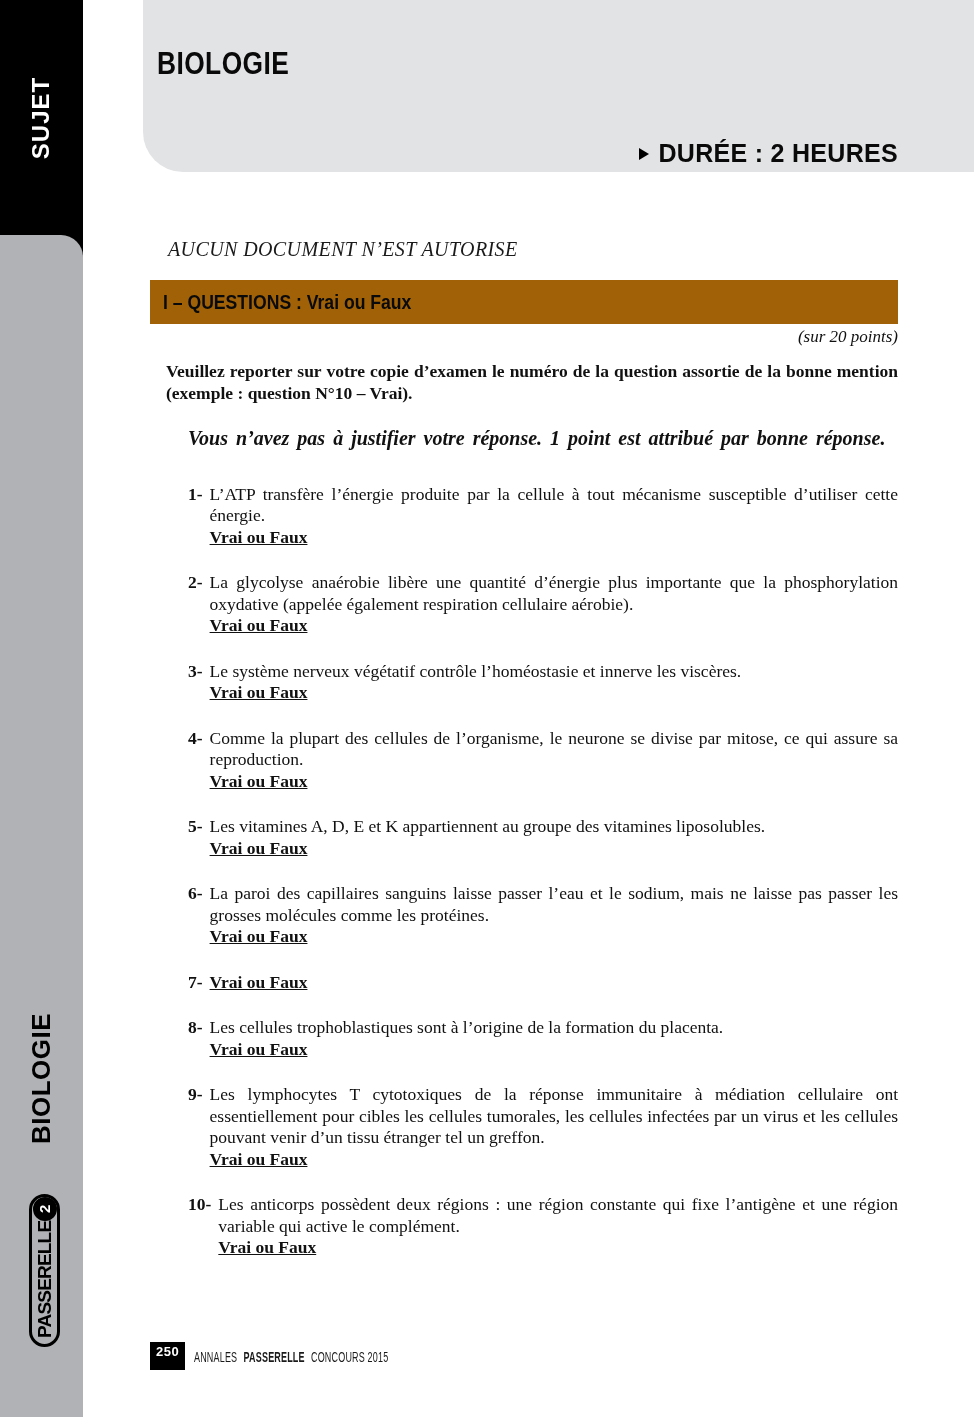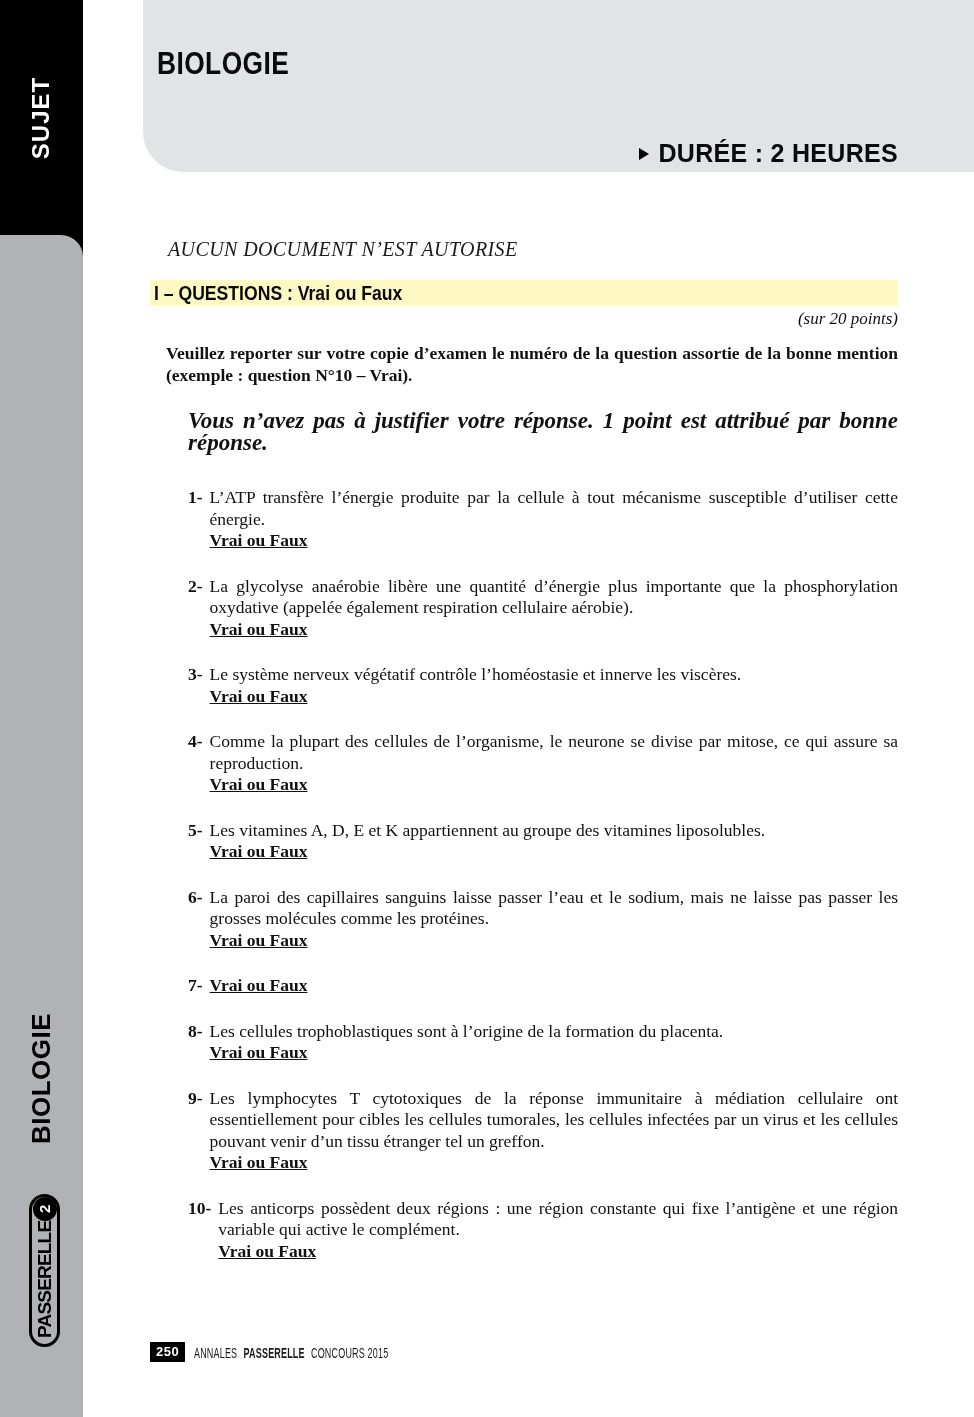--- a/index.html
+++ b/index.html
@@ -45,42 +45,42 @@
   .tri { width:0; height:0; border-left:10px solid #000;
          border-top:6.5px solid transparent; border-bottom:6.5px solid transparent; }
 
   
   .notice { position:absolute; left:168px; top:238px;
             font-family:Liberation Serif, serif; font-style:italic; font-size:20px;
             letter-spacing:0.4px; color:#1a1a1a; }
 
   
   .main { position:absolute; left:150px; top:280px; width:748px; }
-  .section-bar { height:26px; background:#fef9c3; display:flex; align-items:center;
-                 padding-left:4px; box-sizing:border-box; }
+  .section-bar { height:44px; background:#a16207; display:flex; align-items:center;
+                 padding-left:13px; box-sizing:border-box; }
   .section-title { font-family:"Liberation Sans", sans-serif; font-weight:bold; font-size:20px;
                    color:#0a0a0a; letter-spacing:0; transform:scaleX(0.88);
                    transform-origin:left center; display:inline-block; white-space:nowrap; }
   .points { margin-top:3px; text-align:right; font-style:italic; font-size:17px; color:#111; }
   .intro { margin:14px 0 0 16px; font-weight:bold; font-size:17.5px; line-height:21.5px;
            text-align:justify; }
-  .note  { margin:24px 0 0 38px; font-weight:bold; font-style:italic; font-size:23px;
+  .note  { margin:24px 0 0 38px; font-weight:bold; font-style:italic; font-size:20px;
            line-height:21.5px; text-align:justify; word-spacing:3px; }
   .questions { list-style:none; margin:34px 0 0 38px; padding:0;
                font-size:17.5px; line-height:21.5px; }
   .question { display:flex; margin-bottom:24px; }
   .qnum { font-weight:bold; white-space:nowrap; margin-right:7px; }
   .qbody { flex:1; }
   .qtext { display:block; text-align:justify; }
   .answer { display:block; font-weight:bold;text-decoration:underline; }
 
   
   .footer { position:absolute; left:150px; top:1342px; display:flex; align-items:center; gap:9px; }
   .badge { background:#000; color:#fff; font-family:"Liberation Sans", sans-serif;
-           font-weight:bold; font-size:13px; padding:2px 6px 3px; letter-spacing:0.5px; }
+           font-weight:bold; font-size:13px; padding:2px 6px 11px; letter-spacing:0.5px; }
   .ftext { font-family:"Liberation Sans", sans-serif; font-size:15px; color:#1a1a1a;
            transform:scaleX(0.6); transform-origin:left center; display:inline-block;
            white-space:nowrap; letter-spacing:0.3px; }
   .ftext span + span { margin-left:6px; }
   .fb { font-weight:bold; }
 </style>
 </head>
 <body>
 
 <div class="page">

